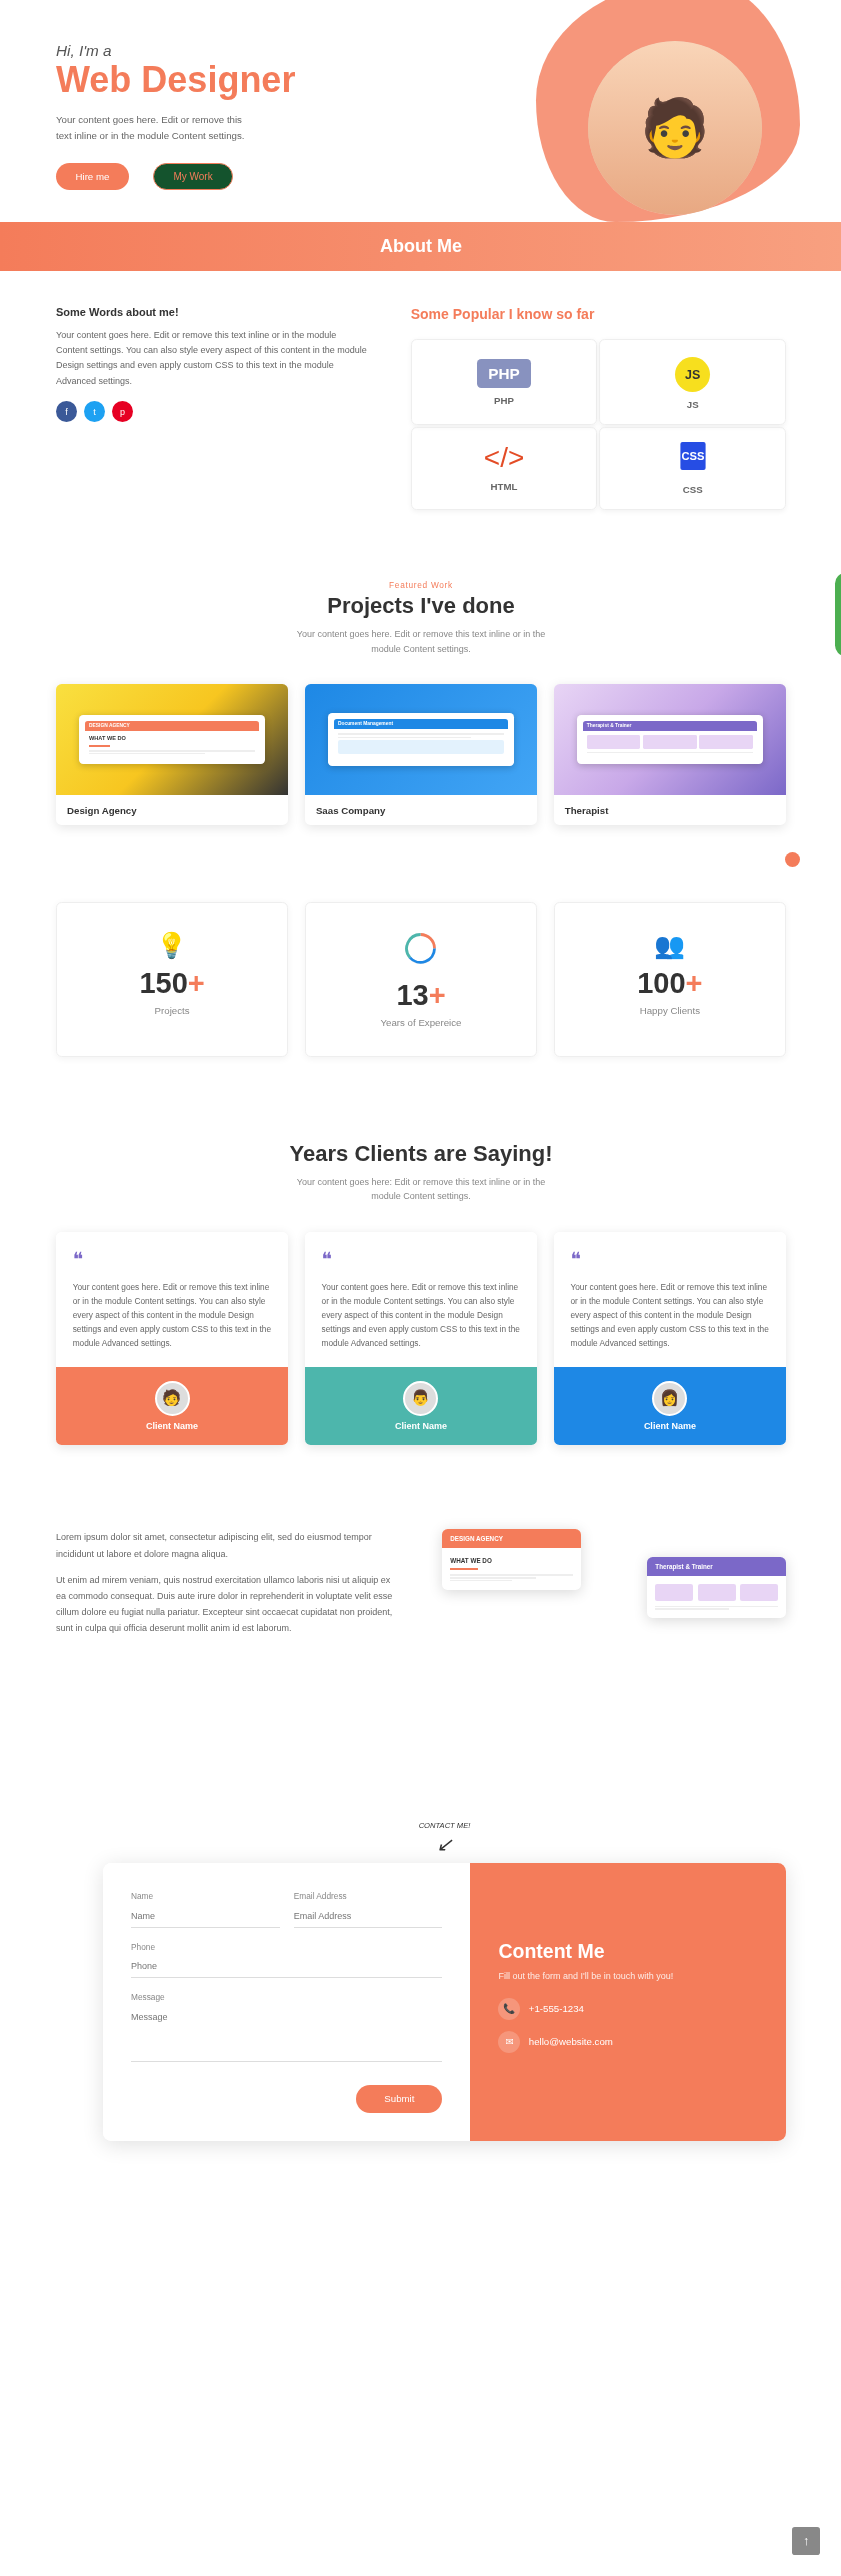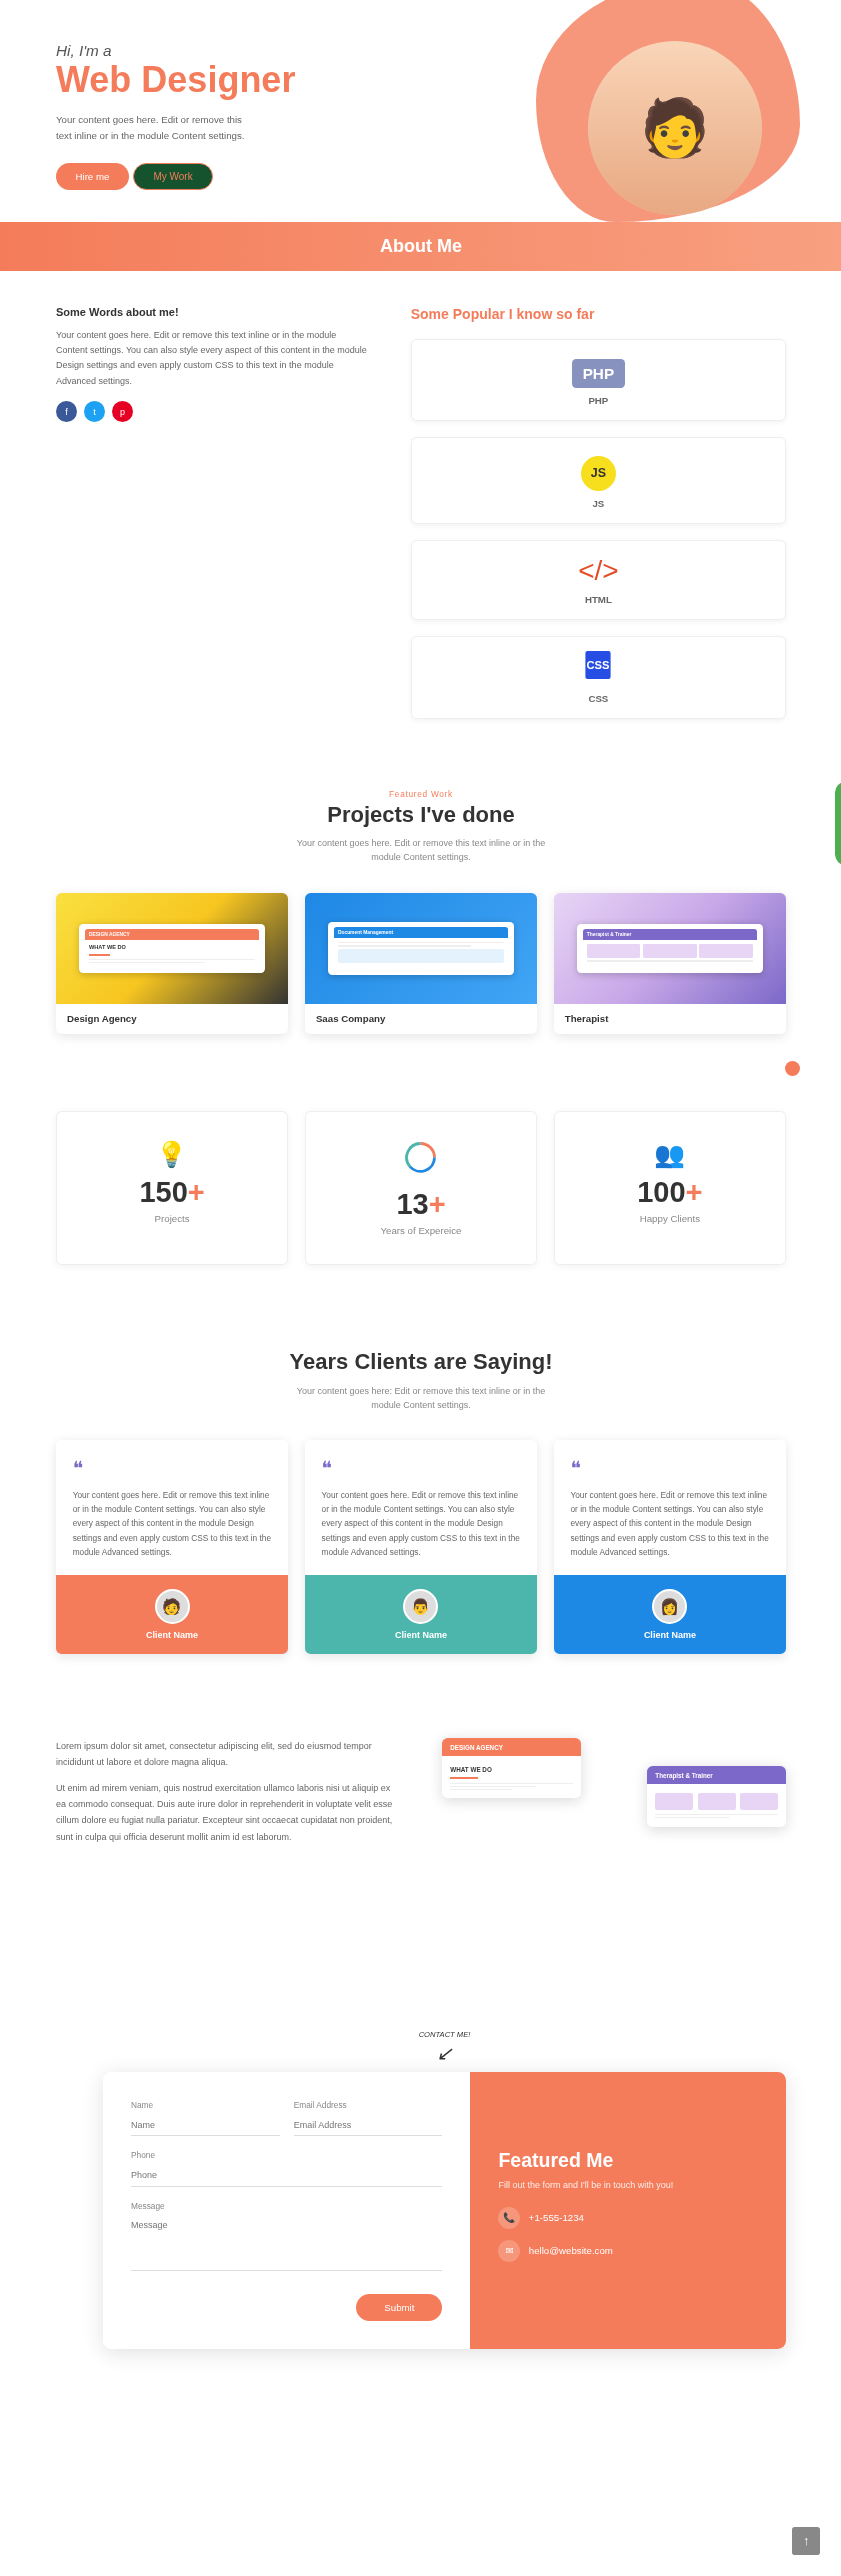--- a/index.html
+++ b/index.html
@@ -10,21 +10,21 @@
       position: relative;
       background: #fff;
       padding: 42px 56px 16px 56px;
       min-height: 222px;
       overflow: hidden;
     }
     .hero-content { max-width: 347px; position: relative; z-index: 2; }
     .hero-greeting { font-size: 15.3px; color: #555; font-style: italic; }
     .hero-title { font-size: 36px; color: #f47c5a; font-weight: 700; line-height: 1.1; }
     .hero-desc { font-size: 9.7px; color: #666; margin: 12.5px 0 19.5px; line-height: 1.6; max-width: 195px; }
-    .hero-buttons { display: flex; gap: 4px; }
+    .hero-buttons { display: flex; gap: 24px; }
     .btn-primary {
       background: #f47c5a; color: #fff; border: none;
       padding: 7px 19.5px; border-radius: 21px; font-size: 9.7px; cursor: pointer;
     }
     .btn-outline {
       background: #14532d; color: #f47c5a; border: 1.4px solid #f47c5a;
       padding: 7px 19.5px; border-radius: 21px; font-size: 10px; cursor: pointer;
     }
     .hero-blob {
       position: absolute; right: 42px; top: -21px;
@@ -71,21 +71,21 @@
       width: 21px; height: 21px; border-radius: 50%;
       display: flex; align-items: center; justify-content: center;
       color: #fff; font-size: 9px; cursor: pointer;
     }
     .social-fb { background: #3b5998; }
     .social-tw { background: #1da1f2; }
     .social-pt { background: #e60023; }
 
     .about-right { flex: 1.2; }
     .about-right h3 { font-size: 14px; color: #f47c5a; font-weight: 700; margin-bottom: 16.7px; }
-    .skills-grid { display: grid; grid-template-columns: 1fr; gap: 16px; }
+    .skills-grid { display: grid; grid-template-columns: 1fr 1fr; gap: 2px; }
     .skill-card {
       border: 0.7px solid #eee; border-radius: 5.6px;
       padding: 14px; text-align: center;
       box-shadow: 0 1.4px 5.6px rgba(0,0,0,0.05);
     }
     .skill-icon { font-size: 28px; margin-bottom: 7px; }
     .skill-name { font-size: 9.7px; color: #666; font-weight: 600; }
     .php-icon {
       background: #8892BF; color: #fff; border-radius: 4.2px;
       padding: 5.6px 11px; font-size: 15.3px; font-weight: 700; display: inline-block;
@@ -542,21 +542,21 @@
       </div>
       <div class="form-group">
         <label>Message</label>
         <textarea placeholder="Message" style=""></textarea>
       </div>
       <div class="form-submit">
         <button class="btn-submit">Submit</button>
       </div>
     </div>
     <div class="contact-info">
-      <h2>Featured Me</h2>
+      <h2>Content Me</h2>
       <p>Fill out the form and I'll be in touch with you!</p>
       <div class="contact-detail">
         <div class="contact-detail-icon">📞</div>
         <div class="contact-detail-text">+1-555-1234</div>
       </div>
       <div class="contact-detail">
         <div class="contact-detail-icon">✉</div>
         <div class="contact-detail-text">hello@website.com</div>
       </div>
     </div>

